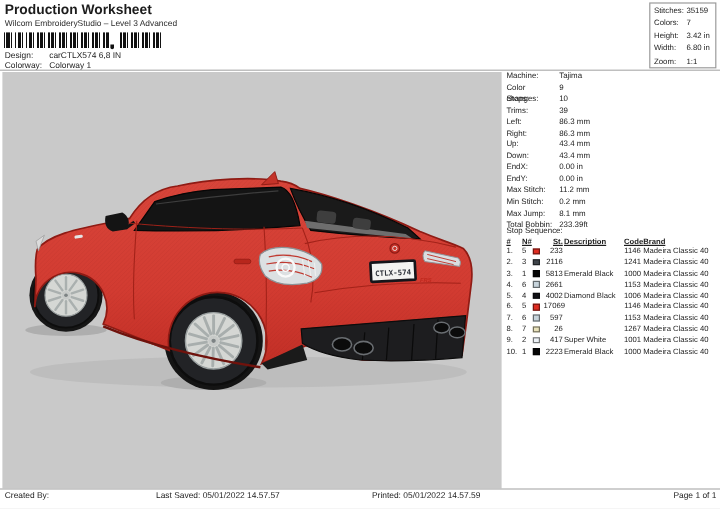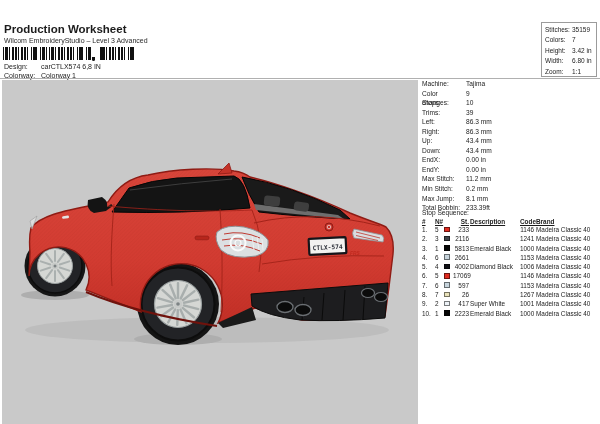--- a/index.html
+++ b/index.html
@@ -2,21 +2,21 @@
 <html><head>
 <meta charset="utf-8">
 <style>
   html,body{margin:0;padding:0;}
   body{
     width:600px;height:424px;position:relative;overflow:hidden;
     background:#ffffff;color:#1c1c1c;
     font-family:"Liberation Sans", sans-serif;
     -webkit-font-smoothing:antialiased;
   }
-  .abs{position:absolute;margin-top:20px;}
+  .abs{position:absolute;}
   
   .title{left:4px;top:3px;font-size:11.5px;font-weight:bold;}
   .subtitle{left:4px;top:17px;font-size:7px;color:#2a2a2a;}
   .barcode{left:3px;top:27px;height:13px;display:flex;align-items:flex-end;}
   .bc-seg{height:13px;background:
     repeating-linear-gradient(90deg,#111 0px,#111 1.5px,#fff 1.5px,#fff 2.4px,
       #111 2.4px,#111 5px,#fff 5px,#fff 5.8px,#111 5.8px,#111 6.8px,#fff 6.8px,#fff 9.2px);}
   .bc1{width:88px;}
   .bc2{width:36px;margin-left:5px;}
   .bc-comma{width:2.5px;height:4px;background:#111;margin:0 0 -1px 1px;border-radius:0 0 2px 2px;}

